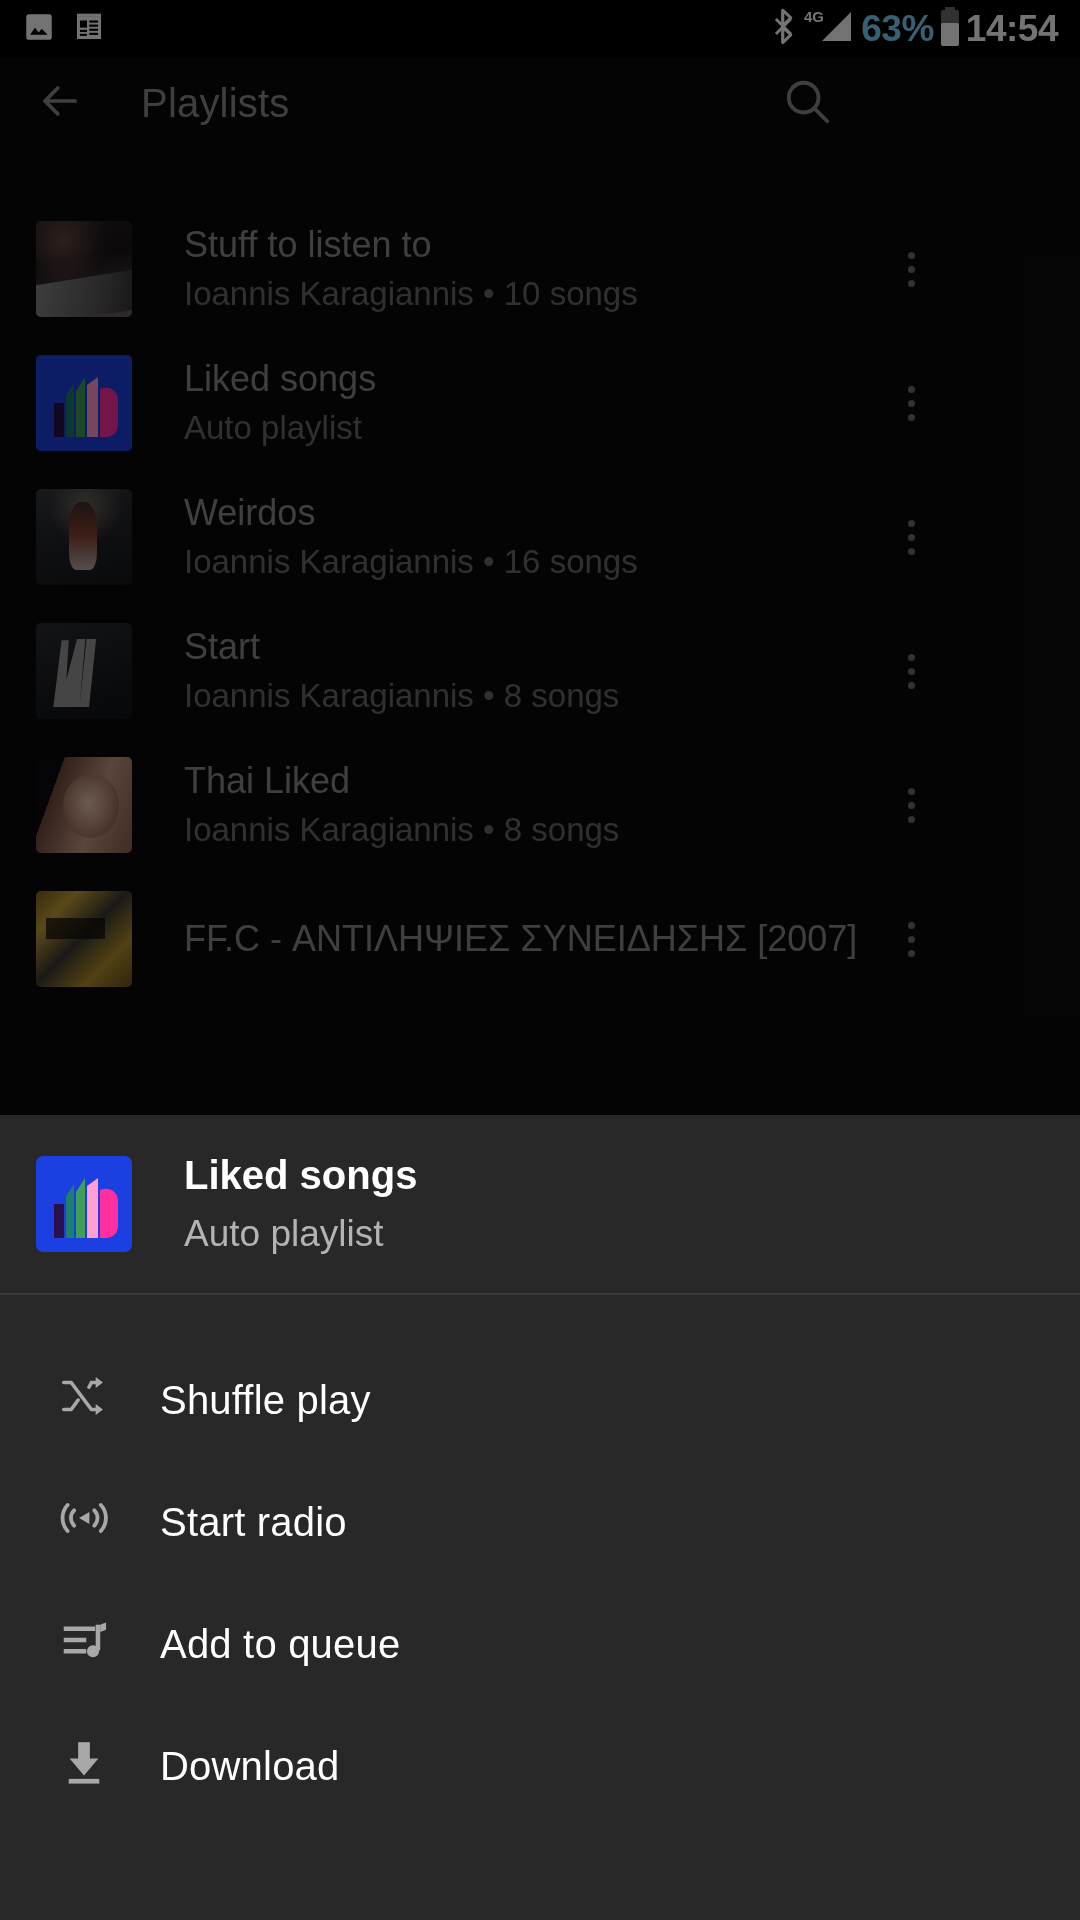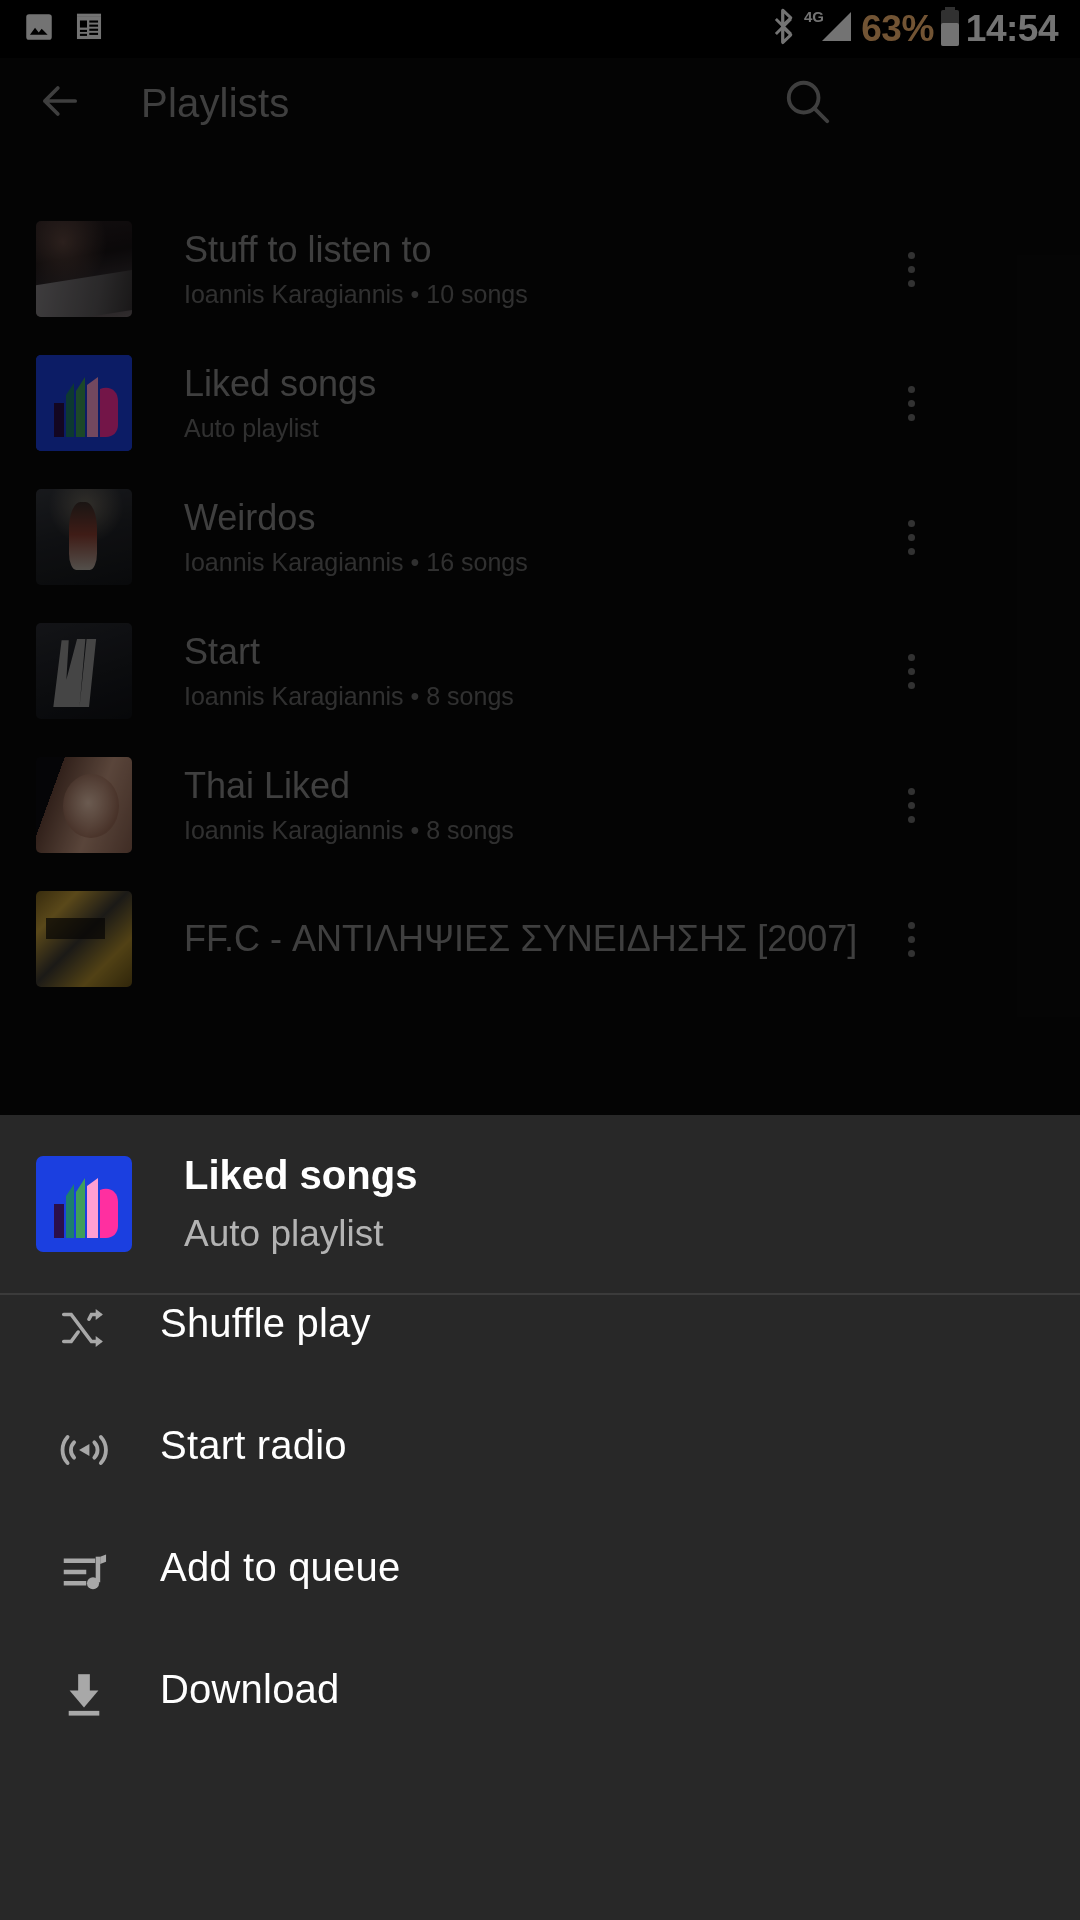--- a/index.html
+++ b/index.html
@@ -12,21 +12,21 @@
   #screen { position:relative; width:1080px; height:1920px; background:#0b0b0b; }
 
   
   .statusbar {
     position:absolute; top:0; left:0; width:1080px; height:58px;
     background:#000; display:flex; align-items:center; padding:0 22px;
   }
   .sb-left { display:flex; align-items:center; gap:16px; }
   .sb-right { margin-left:auto; display:flex; align-items:center; gap:3px; }
   .sb-time { color:#fff; font-size:37px; font-weight:700; letter-spacing:-0.5px; }
-  .sb-batt-text { color:#fdba74; font-size:37px; font-weight:700; letter-spacing:-0.5px; }
+  .sb-batt-text { color:#7dd3fc; font-size:37px; font-weight:700; letter-spacing:-0.5px; }
   .ic { display:block; }
 
   
   .toolbar {
     position:absolute; top:58px; left:0; width:868px; height:90px;
     display:flex; align-items:center; padding:0 34px;
   }
   .tb-title {
     color:#8d8d8d; font-size:40px; margin-left:55px; letter-spacing:0.2px;
   }
@@ -41,21 +41,21 @@
   .thumb {
     width:96px; height:96px; border-radius:5px; flex:none;
     overflow:hidden; position:relative; background:#151515;
   }
   .row-text { margin-left:52px; min-width:0; flex:1; }
   .row-title {
     color:#8c8c8c; font-size:36px; line-height:1.22;
     white-space:nowrap; overflow:hidden;
   }
   .row-sub {
-    color:#6b6b6b; font-size:25px; line-height:1.3; margin-top:6px;
+    color:#6b6b6b; font-size:33px; line-height:1.3; margin-top:6px;
     white-space:nowrap; overflow:hidden;
   }
   .row-title.wrap, .row-sub.wrap { white-space:normal; }
   .row-menu { flex:none; width:66px; display:flex; justify-content:center; }
   .dots { display:flex; flex-direction:column; gap:7px; align-items:center; }
   .dots i { width:7px; height:7px; border-radius:50%; background:#6f6f6f; display:block; }
 
   
   .tn-stuff{background:
       radial-gradient(ellipse at 28% 22%, rgba(150,110,95,.55) 0%, rgba(0,0,0,0) 45%),
@@ -98,21 +98,21 @@
     background:#282828;
   }
   .sheet-header { display:flex; align-items:center; height:178px; padding:0 36px; }
   .sheet-thumb { width:96px; height:96px; border-radius:7px; position:relative; overflow:hidden; flex:none; }
   .sheet-head-text { margin-left:52px; }
   .sheet-title { color:#ffffff; font-size:40px; font-weight:700; line-height:1.2; }
   .sheet-sub { color:#b3b3b3; font-size:37px; line-height:1.25; margin-top:12px; }
   .divider { height:2px; background:#3b3b3b; width:100%; }
 
   .menu { padding-top:6px; }
-  .menu-item { display:flex; align-items:flex-start; height:122px; padding:0 36px; }
+  .menu-item { display:flex; align-items:flex-end; height:122px; padding:0 36px; }
   .mi-icon { width:96px; display:flex; align-items:center; justify-content:center; flex:none; }
   .mi-label { color:#ffffff; font-size:40px; margin-left:28px; letter-spacing:0.2px; }
 </style>
 </head>
 <body>
 
 <div id="screen">
 
   <div class="statusbar">
     <div class="sb-left">

